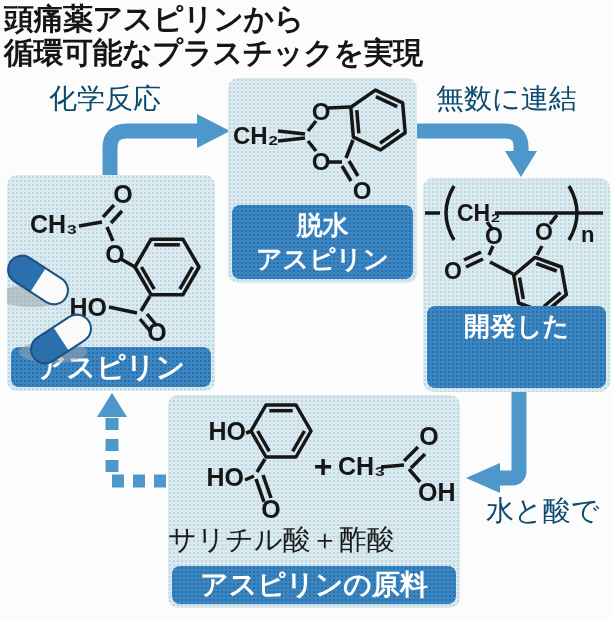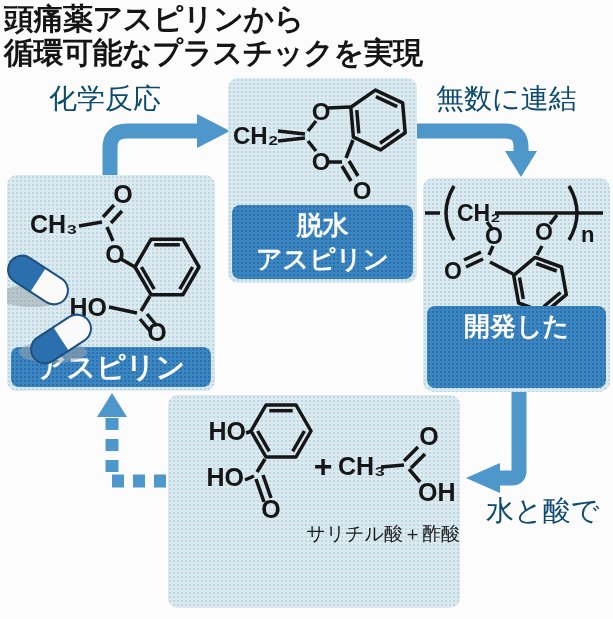--- a/index.html
+++ b/index.html
@@ -20,21 +20,21 @@
   .band{position:absolute;left:4px;right:4px;bottom:4px;border-radius:8px;background-color:#3a86c2;
         background-image:radial-gradient(#2d6ea9 1px,rgba(0,0,0,0) 1px);background-size:4px 4px;
         color:#ffffff;font-weight:800;text-align:center;z-index:1;}
   .band-aspirin{height:40px;font-size:29px;line-height:40px;}
   .band-2line{font-size:26px;line-height:34px;padding-top:3px;box-sizing:border-box;}
   .band-dehydrated{height:74px;}
   .band-plastic{height:82px;}
   .band-raw{height:38px;font-size:28px;line-height:38px;}
   .struct{position:absolute;left:0;top:0;}
   .pills{position:absolute;left:0;top:0;z-index:2;}
-  .caption-raw{position:absolute;left:0;right:0;top:126px;text-align:right;font-size:19px;font-weight:500;color:#1b1b1b;}
+  .caption-raw{position:absolute;left:0;right:0;top:126px;text-align:left;font-size:28px;font-weight:500;color:#1b1b1b;}
   svg text{fill:#161616;font-family:"Liberation Sans",sans-serif;font-weight:700;}
   .bond{stroke:#161616;stroke-width:3.5;fill:none;}
   .ring{stroke:#161616;stroke-width:3.5;fill:none;stroke-linejoin:round;}
 </style>
 </head>
 <body>
 
 <div class="canvas">
 
   <div class="title">
@@ -194,15 +194,16 @@
         <line x1="213" y1="72" x2="236" y2="70"></line>
         <line x1="236" y1="66" x2="250" y2="52"></line>
         <line x1="243" y1="73" x2="257" y2="59"></line>
         <line x1="241" y1="74" x2="252" y2="87"></line>
       </g>
       <text x="170" y="80" font-size="25">CH₃</text>
       <text x="261" y="50" font-size="25" text-anchor="middle">O</text>
       <text x="250" y="106" font-size="25">OH</text>
     </svg>
     <div class="caption-raw">サリチル酸＋酢酸</div>
+    <div class="band band-raw">アスピリンの原料</div>
   </div>
 
 </div>
 
 </body></html>

